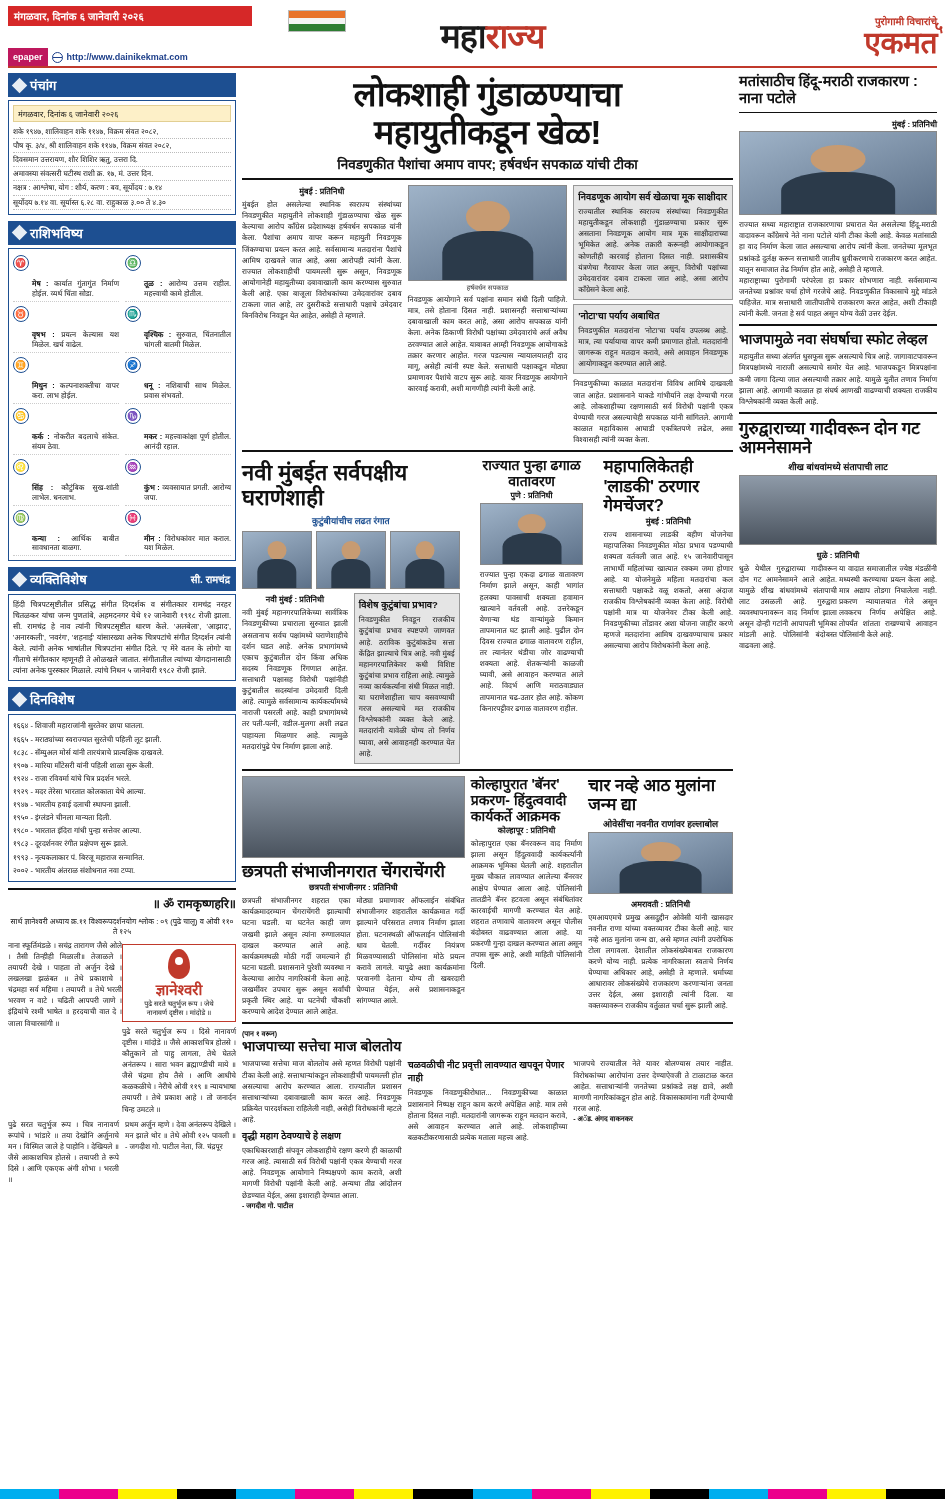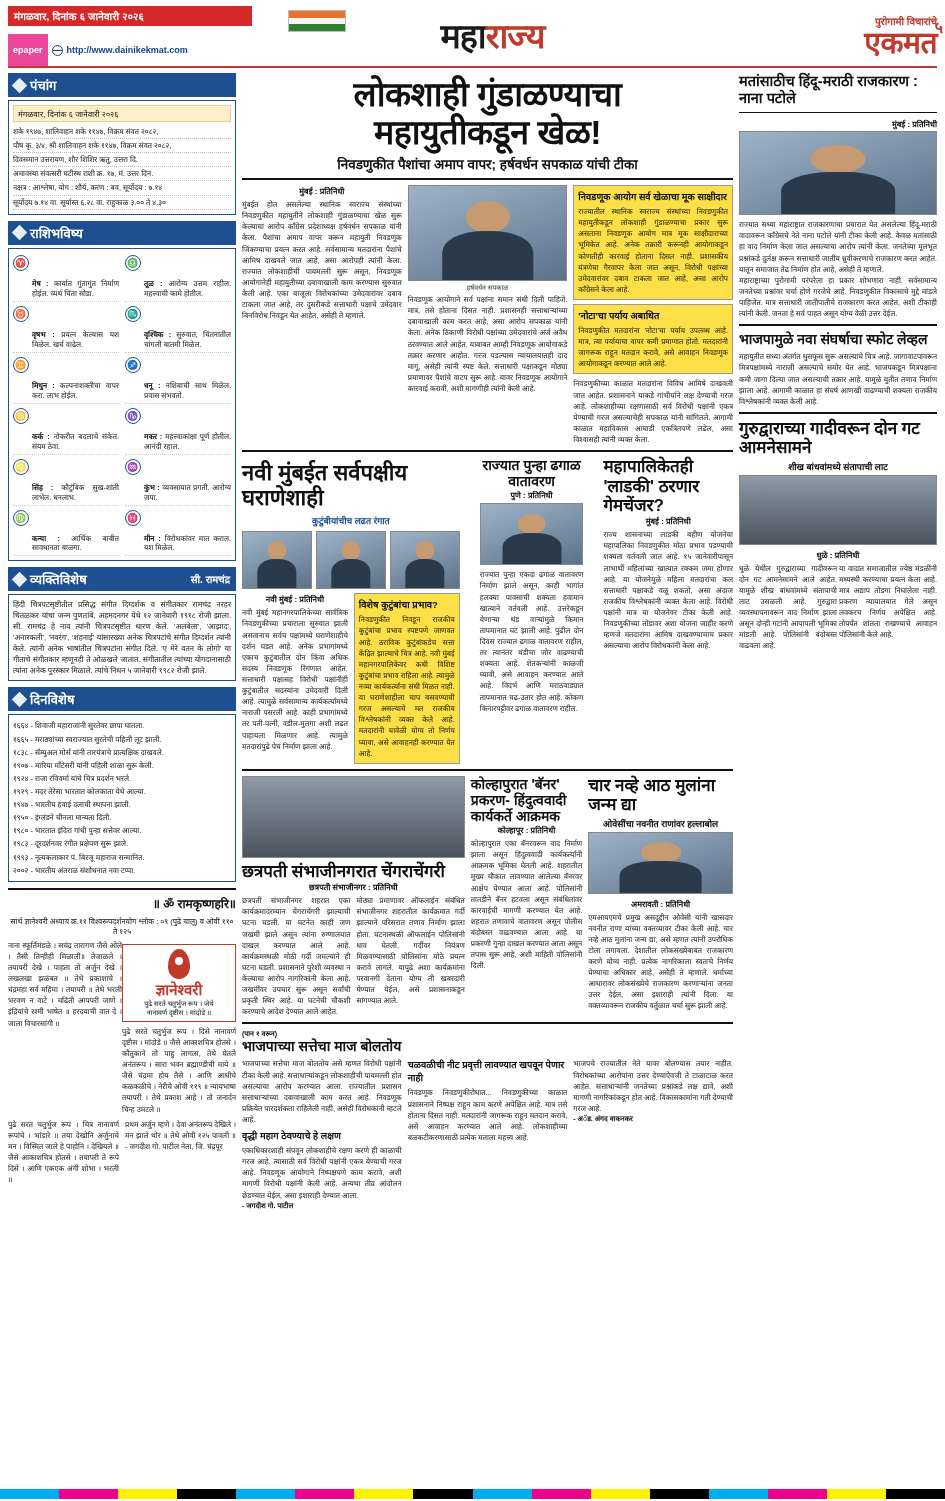--- a/index.html
+++ b/index.html
@@ -14,21 +14,21 @@
   .page { width:945px; height:1501px; position:relative; padding:6px 8px; }
 
   
   .masthead { display:flex; align-items:stretch; height:62px; border-bottom:2px solid #c0392b; }
   .mast-left { width:250px; display:flex; flex-direction:column; justify-content:space-between; padding-right:6px; }
   .mast-date {
     background:#d62828; color:#fff; font-size:10px; padding:3px 6px;
     font-weight:bold; letter-spacing:.2px;
   }
   .mast-epaper { display:flex; align-items:center; gap:4px; font-size:9px; margin-top:6px; }
-  .mast-epaper .lbl { background:#ec4899; color:#fff; padding:11px 5px; font-weight:bold; }
+  .mast-epaper .lbl { background:#be185d; color:#fff; padding:4px 5px; font-weight:bold; }
   .mast-epaper .url { color:#1d3f8a; font-weight:bold; }
   .globe { width:11px; height:11px; border-radius:50%; border:1.4px solid #1d3f8a; position:relative; display:inline-block; }
   .globe:after { content:""; position:absolute; left:0; top:4px; width:9px; height:1.4px; background:#1d3f8a; }
 
   .mast-center { flex:1; display:flex; flex-direction:column; align-items:center; justify-content:center; position:relative; }
   .mast-logo { font-size:34px; font-weight:bold; color:#1a1a1a; letter-spacing:-1px; line-height:1; }
   .mast-logo .red { color:#c0392b; }
   .mast-flag { position:absolute; left:30px; top:4px; width:58px; height:22px;
      background:linear-gradient(#e8732a 33%, #f4f4f4 33%, #f4f4f4 66%, #2e7d32 66%);
      border:1px solid #bbb; }
@@ -88,21 +88,21 @@
     content:""; position:absolute; left:50%; bottom:0; transform:translateX(-50%);
     width:58%; height:52%; background:#2b3a4a; border-radius:44% 44% 0 0;
   }
   .photo.person:before {
     content:""; position:absolute; left:50%; top:16%; transform:translateX(-50%);
     width:28%; height:34%; background:#c79b72; border-radius:50%;
   }
   .photo.crowd { background:linear-gradient(180deg,#8e9aa8,#4a535e); }
   .caption { font-size:6.8px; text-align:center; padding:2px 0; color:#333; }
 
-  .shade-box { background:#fde047; border:1px solid #999; padding:4px; }
+  .shade-box { background:#e5e5e5; border:1px solid #999; padding:4px; }
   .shade-title { font-size:9.5px; font-weight:bold; margin-bottom:3px; }
 
   .hl2 { font-size:22px; font-weight:bold; line-height:1.12; margin:4px 0; }
   .hl-mid { font-size:17px; font-weight:bold; line-height:1.14; }
   .hl-sm { font-size:14px; font-weight:bold; line-height:1.15; }
   .rule { border-top:1px solid #111; margin:5px 0; }
   .rule-thick { border-top:2px solid #111; margin:5px 0; }
 
   .kicker { font-size:9px; font-weight:bold; text-align:center; margin:2px 0; }
   .kicker-blue { color:#1d4f91; }

